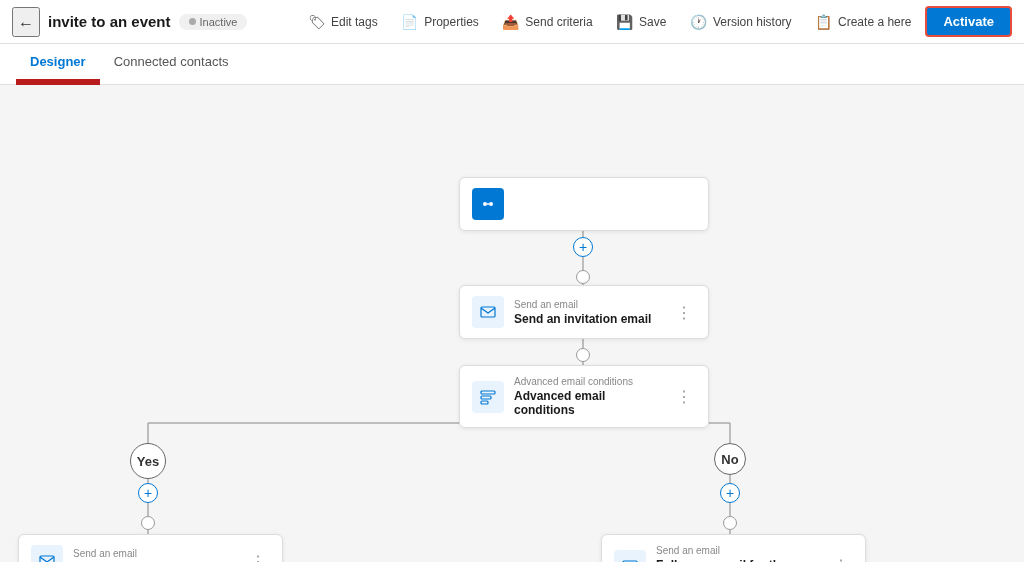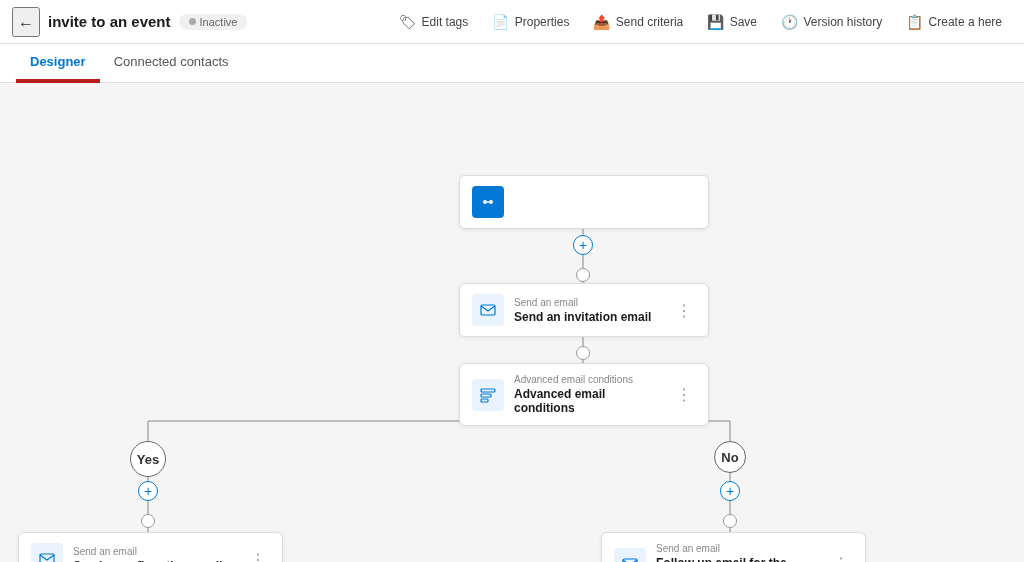--- a/index.html
+++ b/index.html
@@ -91,21 +91,21 @@
     .tab {
       padding: 10px 14px;
       cursor: pointer;
       font-size: 13px;
       color: #555;
       border-bottom: 2px solid transparent;
       margin-bottom: -1px;
     }
     .tab.active {
       color: #0078d4;
-      border-bottom: 4px solid #b91c1c;
+      border-bottom: 6px solid #b91c1c;
       font-weight: 600;
     }
 
     
     .canvas {
       background: #f5f5f5;
       width: 100%;
       height: calc(562px - 44px - 38px);
       position: relative;
       overflow: hidden;
@@ -218,20 +218,21 @@
       <span>Save</span>
     </button>
     <button class="header-action-btn">
       <span class="header-action-icon">🕐</span>
       <span>Version history</span>
     </button>
     <button class="header-action-btn">
       <span class="header-action-icon">📋</span>
       <span>Create a here</span>
     </button>
+    <button class="activate-btn">Activate</button>
   </div>
 </div>
 
 <div class="tabs">
   <div class="tab active">Designer</div>
   <div class="tab">Connected contacts</div>
 </div>
 
 <div class="canvas">
 

